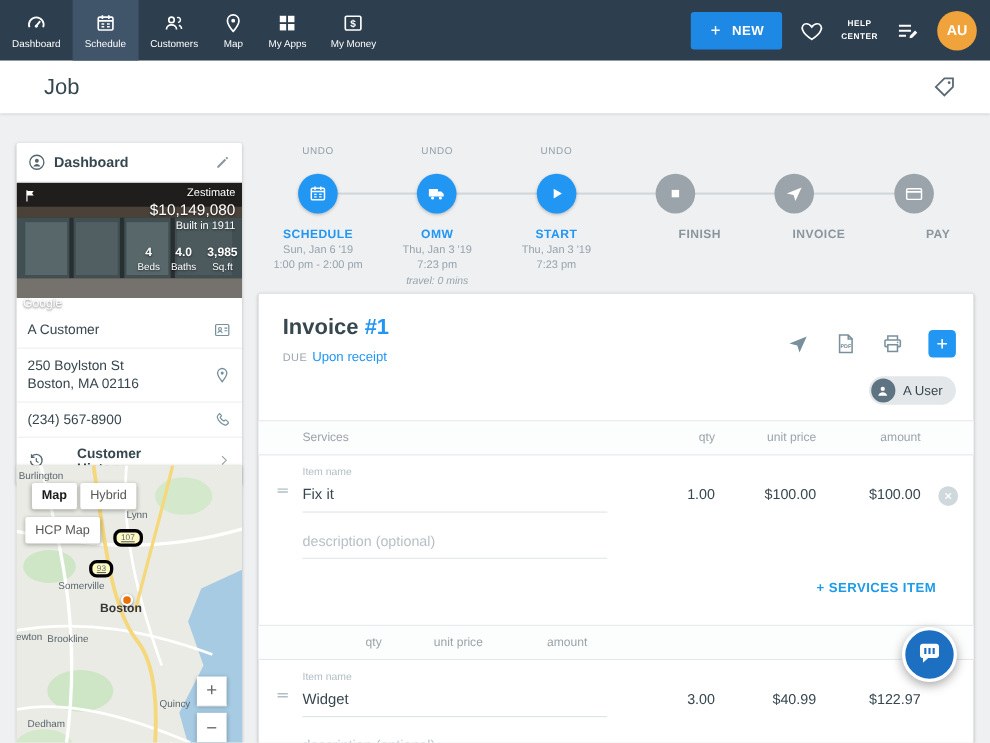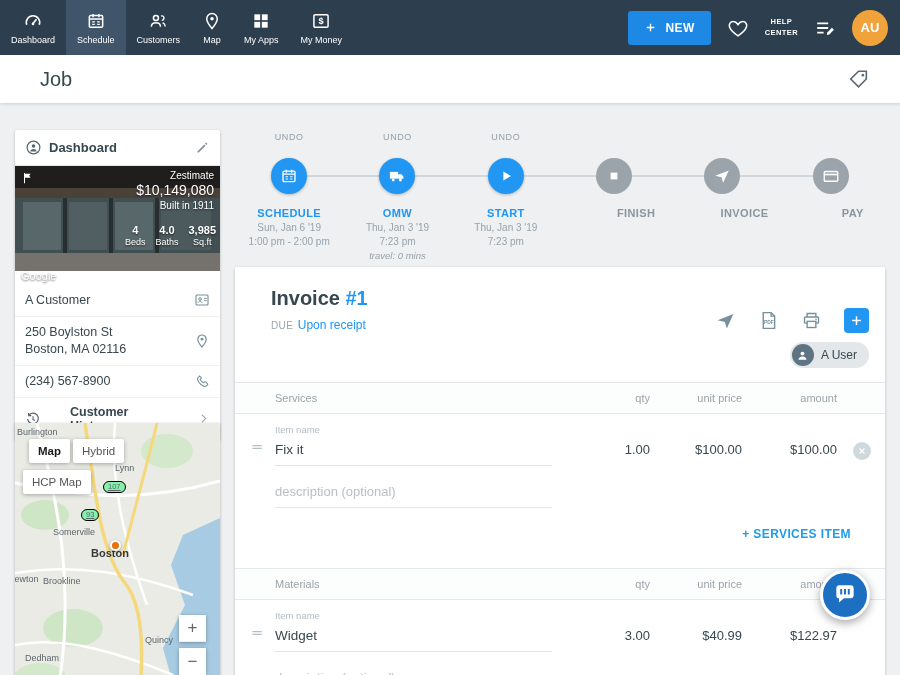--- a/index.html
+++ b/index.html
@@ -67,21 +67,21 @@
   .chev { width:13px; height:13px; color:#9aa7af; }
 
   
   .map-card { left:15px; top:423px; width:205px; height:275px; overflow:hidden; position:absolute;
               background:#e9ebe4; box-shadow:0 1px 3px rgba(0,0,0,.25); }
   .map-btn { position:absolute; background:#fff; box-shadow:0 1px 4px rgba(0,0,0,.3); font-size:11.5px;
              color:#565656; padding:6px 9px; border-radius:2px; cursor:pointer; z-index:4; white-space:nowrap; }
   .map-btn.sel { font-weight:bold; color:#1a1a1a; }
   .place { position:absolute; font-size:9px; color:#5c666d; z-index:3; white-space:nowrap; }
   .place.big { font-size:11px; font-weight:bold; color:#383838; }
-  .shield { position:absolute; background:#86efac; border:1px solid #000000; border-radius:7px;
+  .shield { position:absolute; background:#fef9c3; border:3px solid #000000; border-radius:7px;
             font-size:7.5px; color:#5c666d; padding:0 4px; line-height:10px; z-index:3;text-decoration:underline; }
   .marker { position:absolute; width:11px; height:11px; border-radius:50%; background:#e8710a;
             border:2px solid #fff; box-shadow:0 1px 3px rgba(0,0,0,.4); z-index:3; }
   .zoom-btn { position:absolute; left:164px; width:27px; height:27px; background:#fff;
               box-shadow:0 1px 4px rgba(0,0,0,.3); display:flex; align-items:center; justify-content:center;
               font-size:17px; color:#666; cursor:pointer; z-index:4; }
 
   
   .timeline { position:absolute; left:235px; top:132px; width:650px; height:130px; }
   .tl-line { position:absolute; left:54px; right:54px; top:43px; height:2px; background:#d2d7db; z-index:1; }
@@ -94,21 +94,21 @@
   .done .tl-circle { background:#2196f3; box-shadow:0 1px 3px rgba(0,0,0,.25); cursor:pointer; }
   .pending .tl-circle { background:#9ba4ab; }
   .tl-label { margin-top:13px; font-size:11px; font-weight:bold; letter-spacing:.4px; }
   .done .tl-label { color:#2196f3; }
   .pending .tl-label { color:#8a959d;margin-left:44px; }
   .tl-sub { font-size:10px; color:#97a3ac; margin-top:3px; }
   .tl-sub.travel { font-style:italic; font-size:9.5px; }
 
   
   .invoice-card { left:235px; top:267px; width:650px; height:430px; position:absolute; }
-  .inv-head { padding:20px 16px 0 22px; display:flex; align-items:flex-end;margin-left:14px; }
+  .inv-head { padding:20px 16px 0 22px; display:flex; align-items:center; }
   .inv-title-line { font-size:20px; font-weight:bold; color:#37474f; }
   .inv-num { color:#2196f3; font-weight:bold; }
   .inv-due { margin-top:5px; }
   .due-label { font-size:10px; color:#9aa4ab; letter-spacing:.4px; }
   .due-value { font-size:12px; color:#2196f3; cursor:pointer; }
   .inv-actions { margin-left:auto; display:flex; align-items:center; gap:22px; padding-top:4px; }
   .act-ic { width:21px; height:21px; color:#78909c; cursor:pointer; position:relative; }
   .plus-btn { width:25px; height:25px; border-radius:4px; background:#2196f3; color:#fff; display:flex;
               align-items:center; justify-content:center; cursor:pointer; }
   .plus-btn .ic { width:15px; height:15px; }
@@ -618,21 +618,20 @@
         <div class="col-x"></div>
     </div>
     <div class="add-row">
       <span class="add-link">+ SERVICES ITEM</span>
     </div>
   </div>
 
   <div class="inv-section">
     <div class="row sec-header">
       <div class="col-drag"></div>
-      <div class="col-name">Materials</div>
       <div class="col-qty">qty</div>
       <div class="col-unit">unit price</div>
       <div class="col-amount">amount</div>
       <div class="col-x"></div>
     </div>
     <div class="row item-row">
       <div class="col-drag">
         <svg class="drag-handle">
             <use href="#i-drag"></use>
           </svg>

